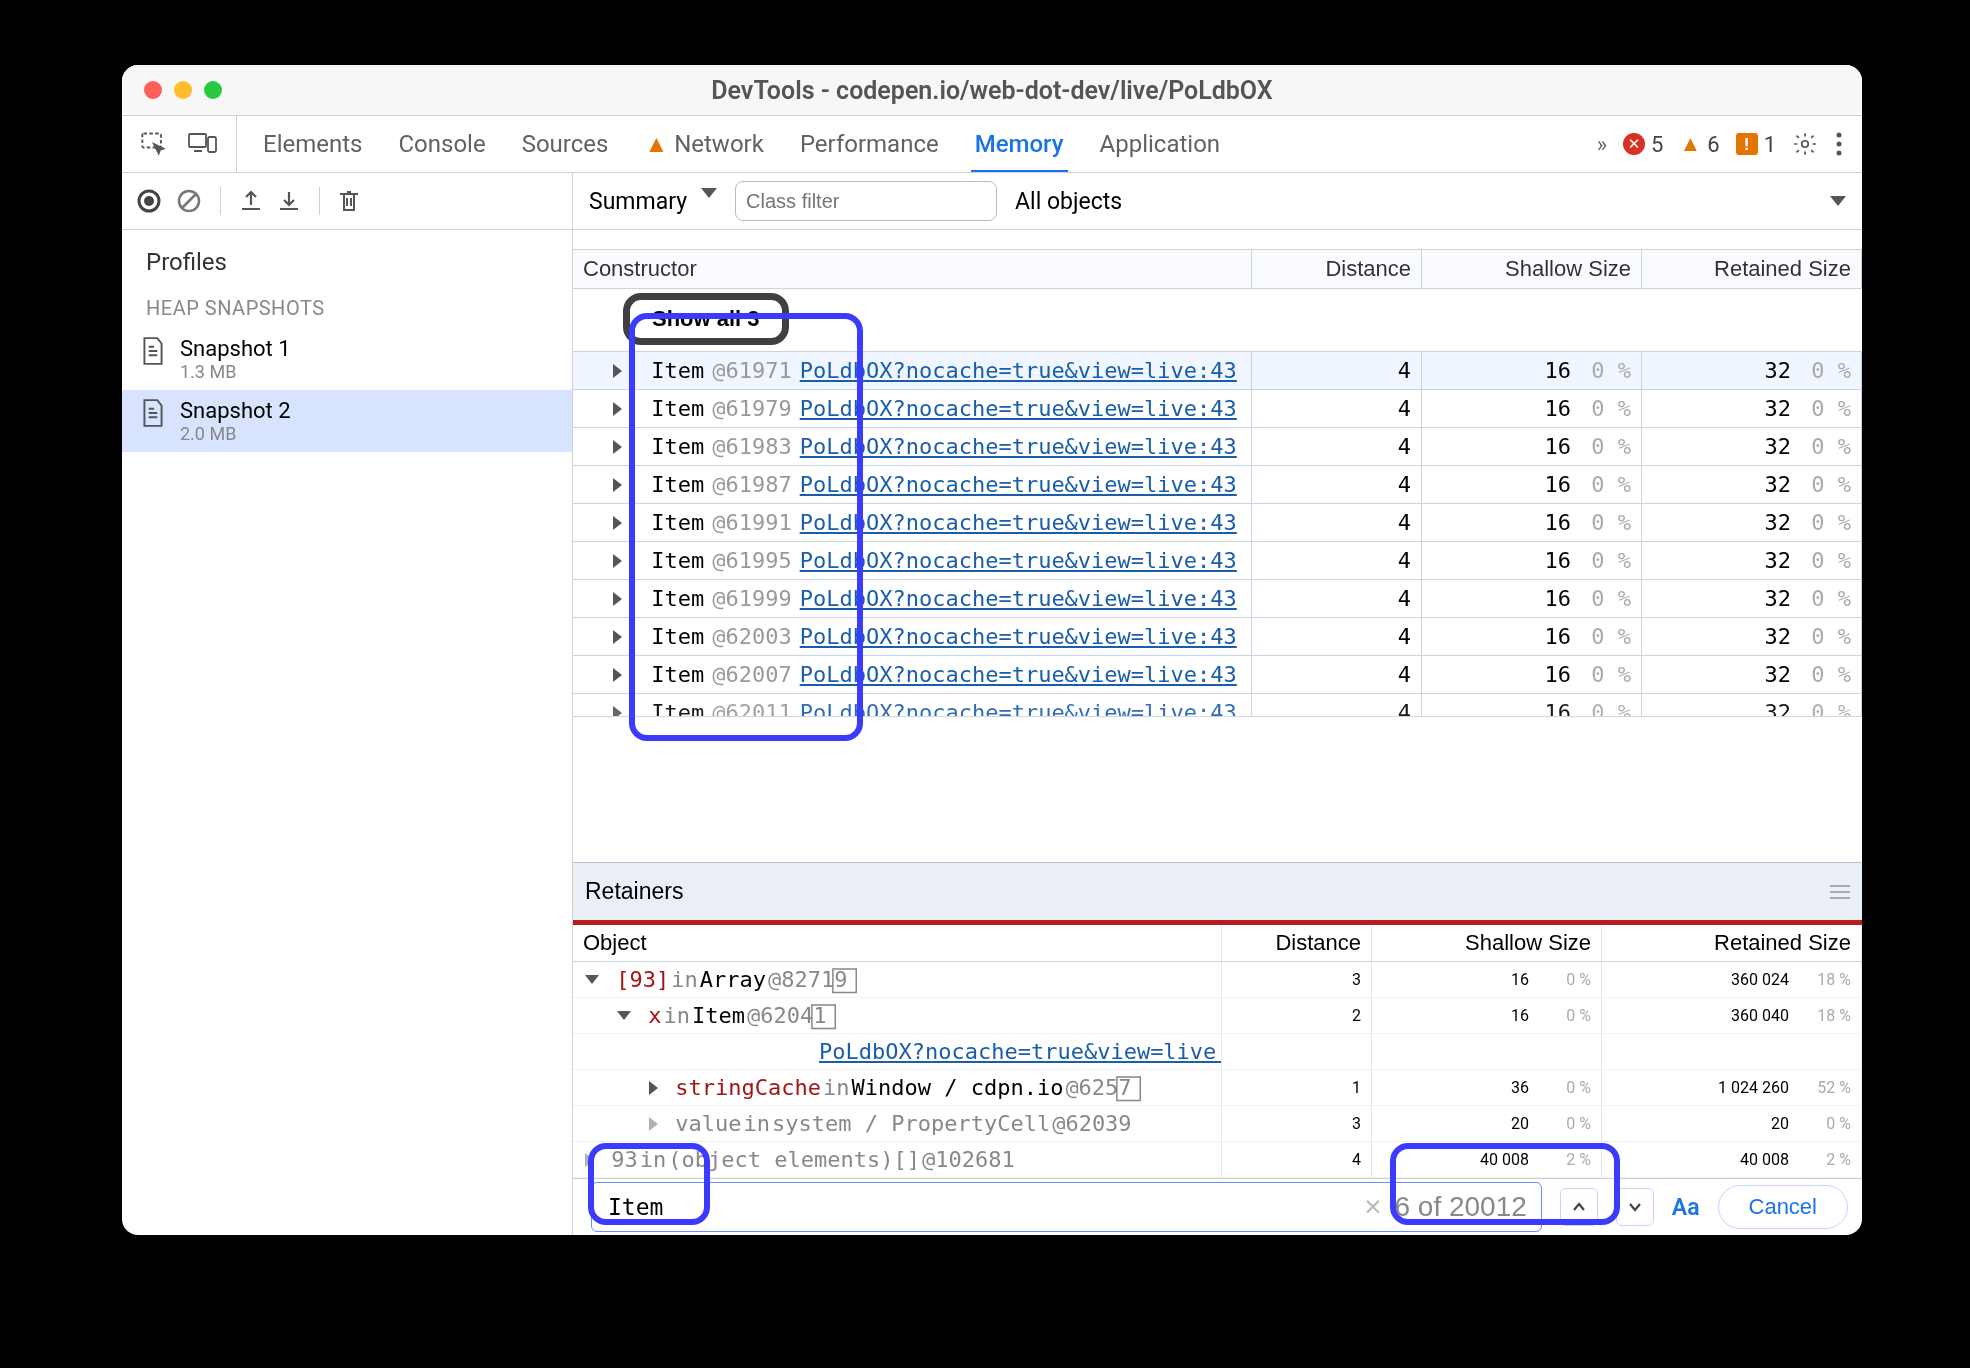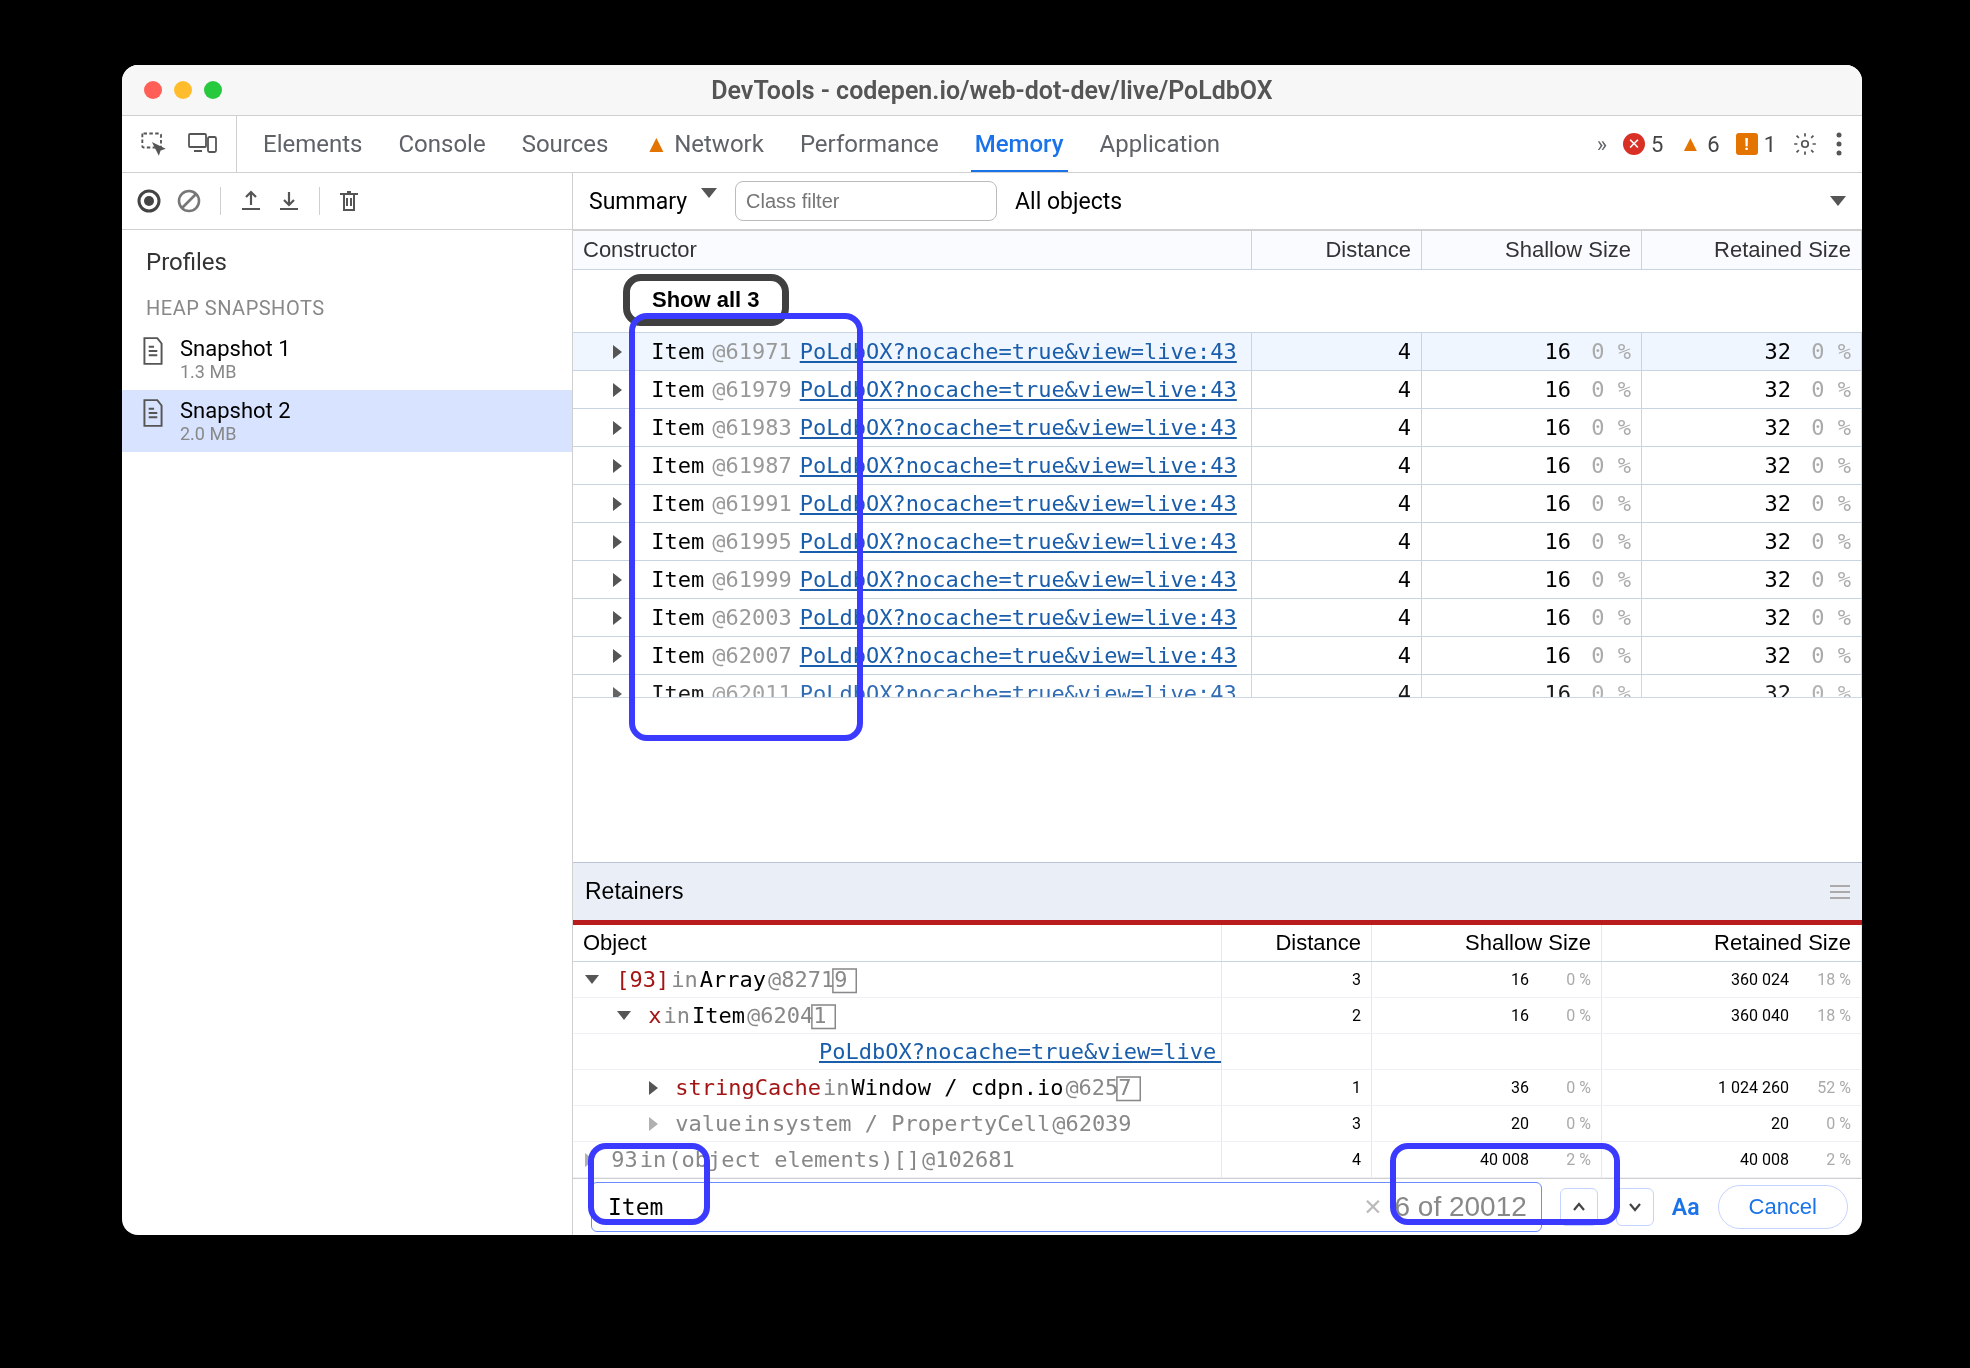--- a/index.html
+++ b/index.html
@@ -86,20 +86,21 @@
 .caret-right{ width:0; height:0; border-top:7px solid transparent; border-bottom:7px solid transparent; border-left:9px solid #555; display:inline-block;}
 .caret-right.gray{ border-left-color:#b0b0b0;}
 .caret-down-sm{ width:0; height:0; border-left:7px solid transparent; border-right:7px solid transparent; border-top:9px solid #555; display:inline-block;}
 .filterbar input { height:34px; font-size:20px; padding:2px 10px; border:1px solid #bbb; border-radius:8px; width:240px;}
 .filterbar .spacer { flex:1;}
 
 
 .heap {
   flex:1; min-height:0; display:flex; flex-direction:column; font-family: ui-monospace, Menlo, monospace; font-size:22px;
   border-top:1px solid var(--chrome-border);
+  margin-top:19px;
 }
 .heap .hrow {
   display:grid;
   grid-template-columns: 1fr 170px 220px 220px;
   border-bottom:1px solid #c9d4e2;
 }
 .heap .hrow.head {
   background:#fafbff; font-family:-apple-system,sans-serif; font-size:22px; color:#333;
   position:sticky; top:0;
 }

